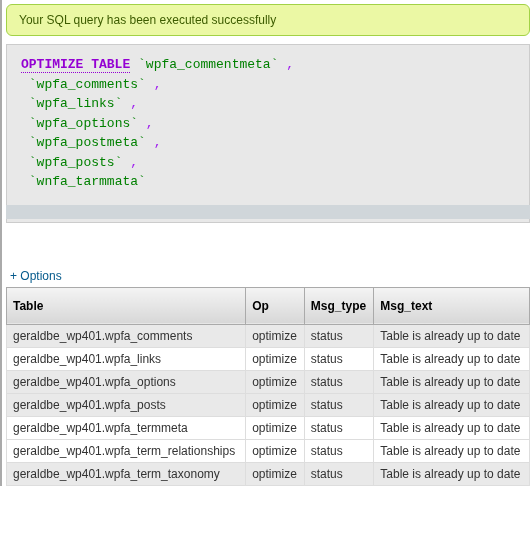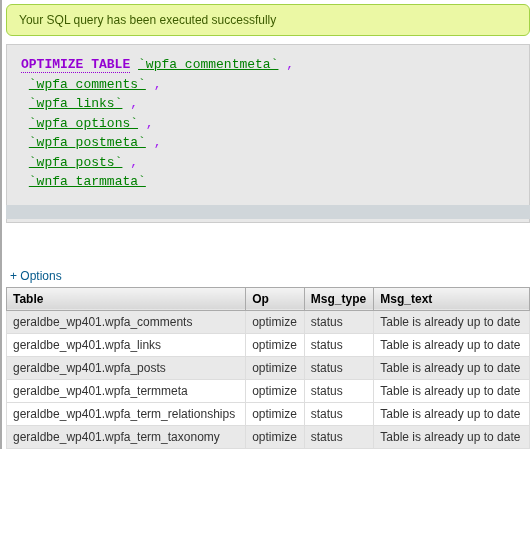--- a/index.html
+++ b/index.html
@@ -30,42 +30,42 @@
     line-height: 1.5;
     white-space: pre;
     min-height: 140px;
   }
   .kw {
     color: #9400D3;
     font-weight: bold;
     border-bottom: 1px dotted #9400D3;
     text-decoration: none;
   }
-  .id { color: #008000; text-decoration: underline; }
+  .id { color: #008000; }
   .punct { color: #a020f0; }
   .sql-gap {
     background: #d0d6da;
     height: 14px;
     margin-top: -18px;
   }
   .options {
     color: #055a8c;
     margin: 50px 15px 4px 4px;
     cursor: pointer;
   }
   table.results {
     border-collapse: collapse;
     width: 100%;
     font-size: 12px;
   }
   table.results th {
     text-align: left;
     background: linear-gradient(#f4f4f4, #d7d7d7);
     border: 1px solid #aaa;
-    padding: 4px 6px;
+    padding: 11px 6px;
     font-weight: bold;
     color: #000;
   }
   table.results td {
     border: 1px solid #ddd;
     padding: 4px 6px;
     color: #333;
   }
   table.results tr.odd td { background: #fff; }
   table.results tr.even td { background: #e9e9e9; }
@@ -106,20 +106,26 @@
         <td>status</td>
         <td>Table is already up to date</td>
       </tr>
       <tr class="odd">
         <td>geraldbe_wp401.wpfa_links</td>
         <td>optimize</td>
         <td>status</td>
         <td>Table is already up to date</td>
       </tr>
       <tr class="even">
+        <td>geraldbe_wp401.wpfa_options</td>
+        <td>optimize</td>
+        <td>status</td>
+        <td>Table is already up to date</td>
+      </tr>
+      <tr class="even">
         <td>geraldbe_wp401.wpfa_posts</td>
         <td>optimize</td>
         <td>status</td>
         <td>Table is already up to date</td>
       </tr>
       <tr class="odd">
         <td>geraldbe_wp401.wpfa_termmeta</td>
         <td>optimize</td>
         <td>status</td>
         <td>Table is already up to date</td>

